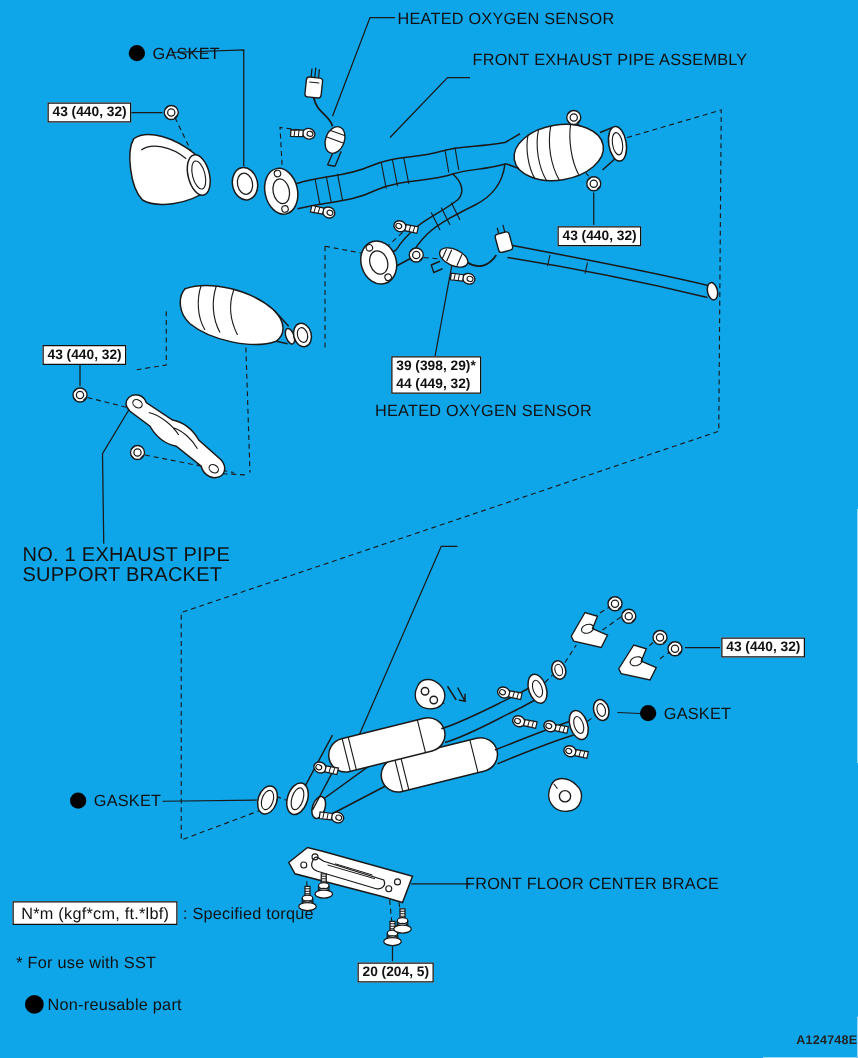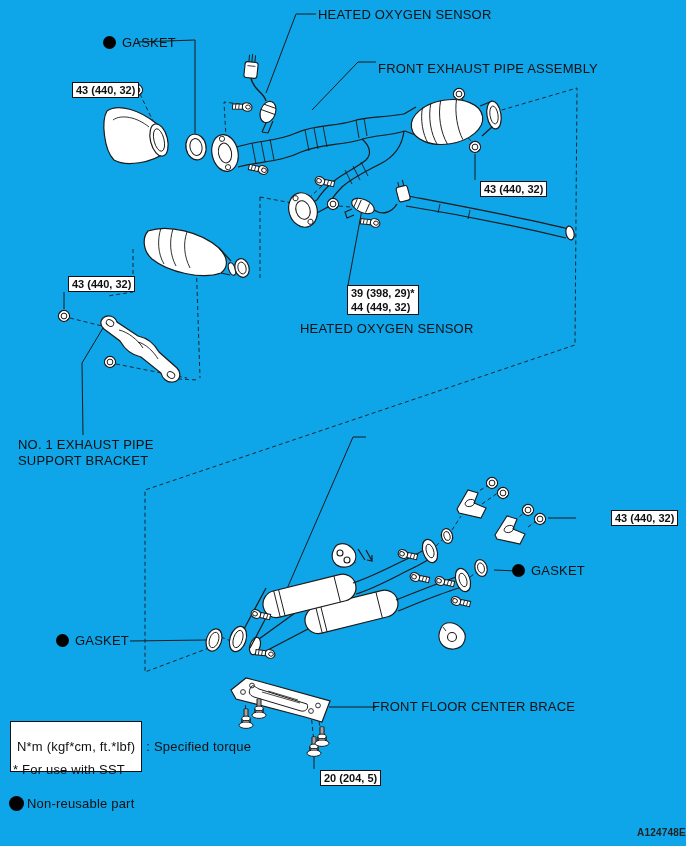--- a/index.html
+++ b/index.html
@@ -5,35 +5,35 @@
   html,body{margin:0;padding:0;background:#fff;}
   #stage{
     position:relative;width:686px;height:846px;background:#0ea5e9;overflow:hidden;
     font-family:Liberation Sans, sans-serif;color:#111;
   }
   svg{position:absolute;left:0;top:0;}
   .lbl{
     position:absolute;font-size:13px;line-height:15px;white-space:nowrap;
     letter-spacing:.2px;color:#111;
   }
-  .lbl2{position:absolute;font-size:13px;line-height:15.5px;letter-spacing:.2px;color:#111;}
+  .lbl2{position:absolute;font-size:16px;line-height:15.5px;letter-spacing:.2px;color:#111;}
   .tbox{
     position:absolute;border:1.6px solid #111;background:#fff;
-    font-size:11px;font-weight:bold;line-height:14px;padding:0 3px;white-space:nowrap;margin-left:34px;
+    font-size:11px;font-weight:bold;line-height:14px;padding:0 3px;white-space:nowrap;
   }
   .bullet{
     display:inline-block;width:13px;height:13px;border-radius:50%;
     background:#000;vertical-align:-2px;margin-right:6px;
   }
   .bullet-sm{
     display:inline-block;width:15px;height:15px;border-radius:50%;
     background:#000;vertical-align:-3px;margin-right:3px;
   }
   .legendbox{
-    display:inline-block;border:1.6px solid #111;padding:17px 6px;margin-right:4px;
+    display:inline-block;border:1.6px solid #111;padding:1px 6px;margin-right:4px;
     font-size:13px;background:#fff;
   }
   .figcode{
     position:absolute;font-size:10px;font-weight:bold;color:#222;letter-spacing:.2px;
   }
 </style>
 </head>
 <body>
 
 <div id="stage">
@@ -320,21 +320,21 @@
     <use href="#stud" transform="translate(322,740)"></use>
   </g>
 </svg>
 
 <div class="lbl" style="left:318px;top:7px">HEATED OXYGEN SENSOR</div>
 
 <div class="lbl" style="left:103px;top:35px">
   <span class="bullet"></span><span>GASKET</span>
 </div>
 
-<div class="lbl" style="left:378px;top:61px">FRONT EXHAUST PIPE ASSEMBLY</div>
+<div class="lbl" style="left:378px;top:40px">FRONT EXHAUST PIPE ASSEMBLY</div>
 
 <div class="tbox" style="left:38px;top:82px">43 (440, 32)</div>
 
 <div class="tbox" style="left:446px;top:181px">43 (440, 32)</div>
 
 <div class="tbox" style="left:313px;top:285px">
   <div>39 (398, 29)*</div>
   <div>44 (449, 32)</div>
 </div>
 
@@ -361,19 +361,19 @@
 <div class="lbl" style="left:372px;top:699px">FRONT FLOOR CENTER BRACE</div>
 
 <div class="tbox" style="left:286px;top:770px">20 (204, 5)</div>
 
 <div class="lbl" style="left:10px;top:721px">
   <span class="legendbox">N*m (kgf*cm, ft.*lbf)</span><span>: Specified torque</span>
 </div>
 
 <div class="lbl" style="left:13px;top:762px">* For use with SST</div>
 
-<div class="lbl" style="left:9px;top:796px">
+<div class="lbl" style="left:20px;top:796px">
   <span class="bullet-sm"></span><span>Non-reusable part</span>
 </div>
 
 <div class="figcode" style="left:637px;top:827px">A124748E01</div>
 
 </div>
 
 </body></html>

